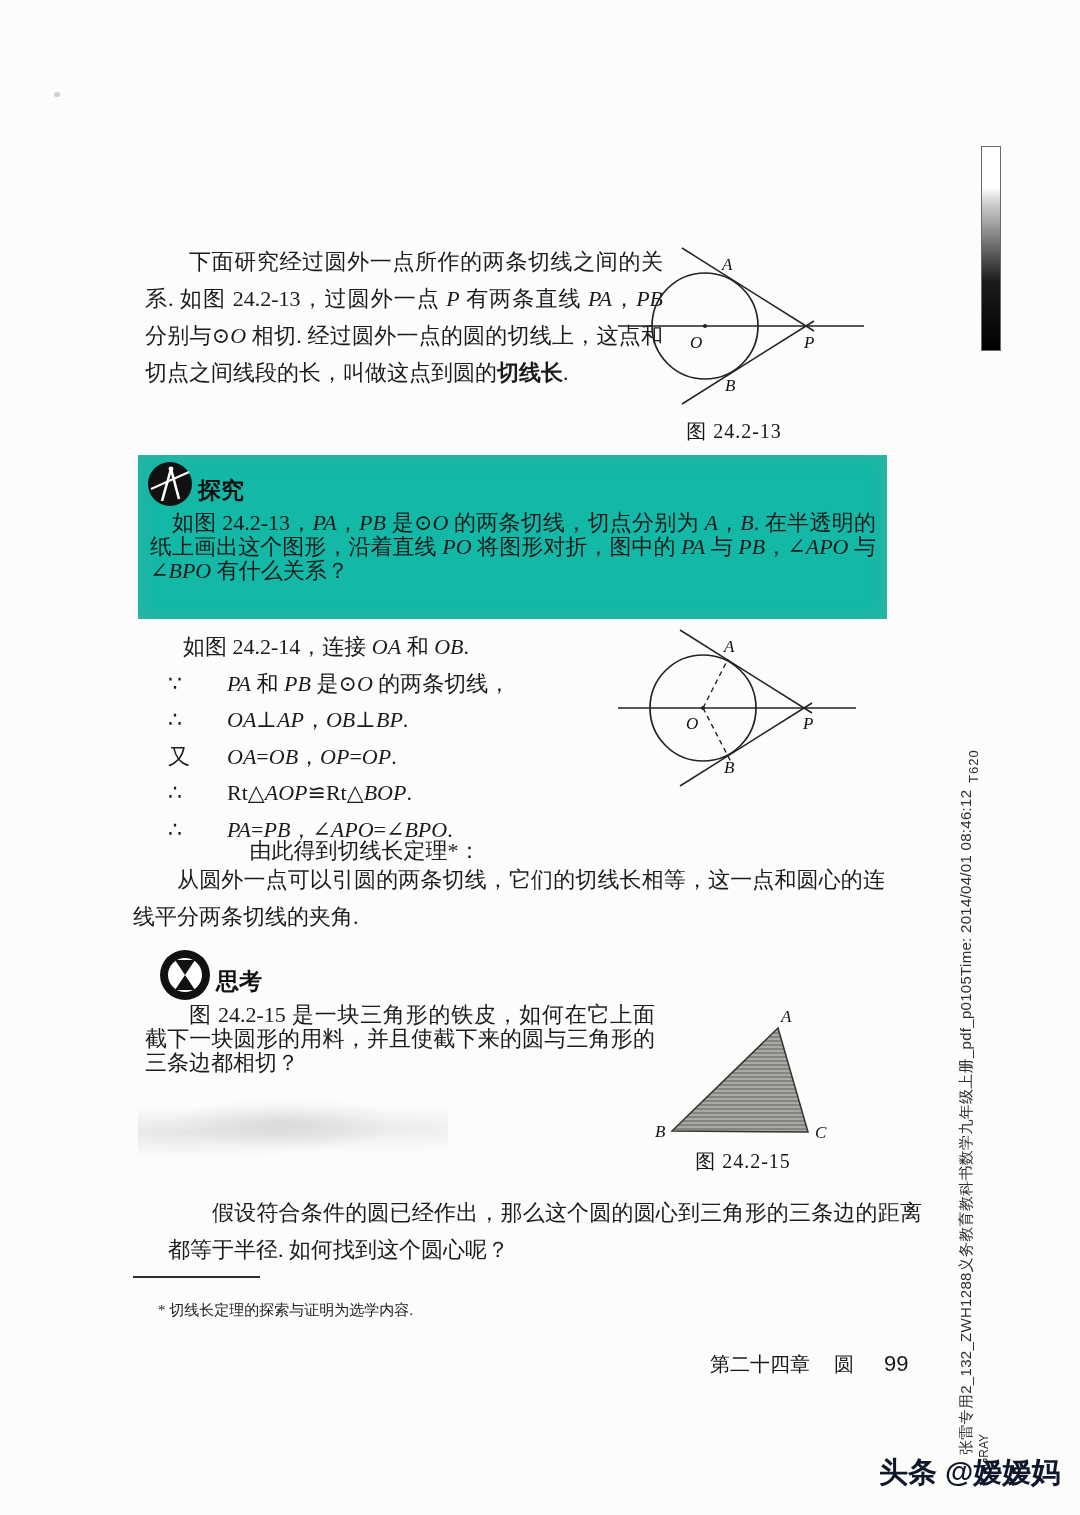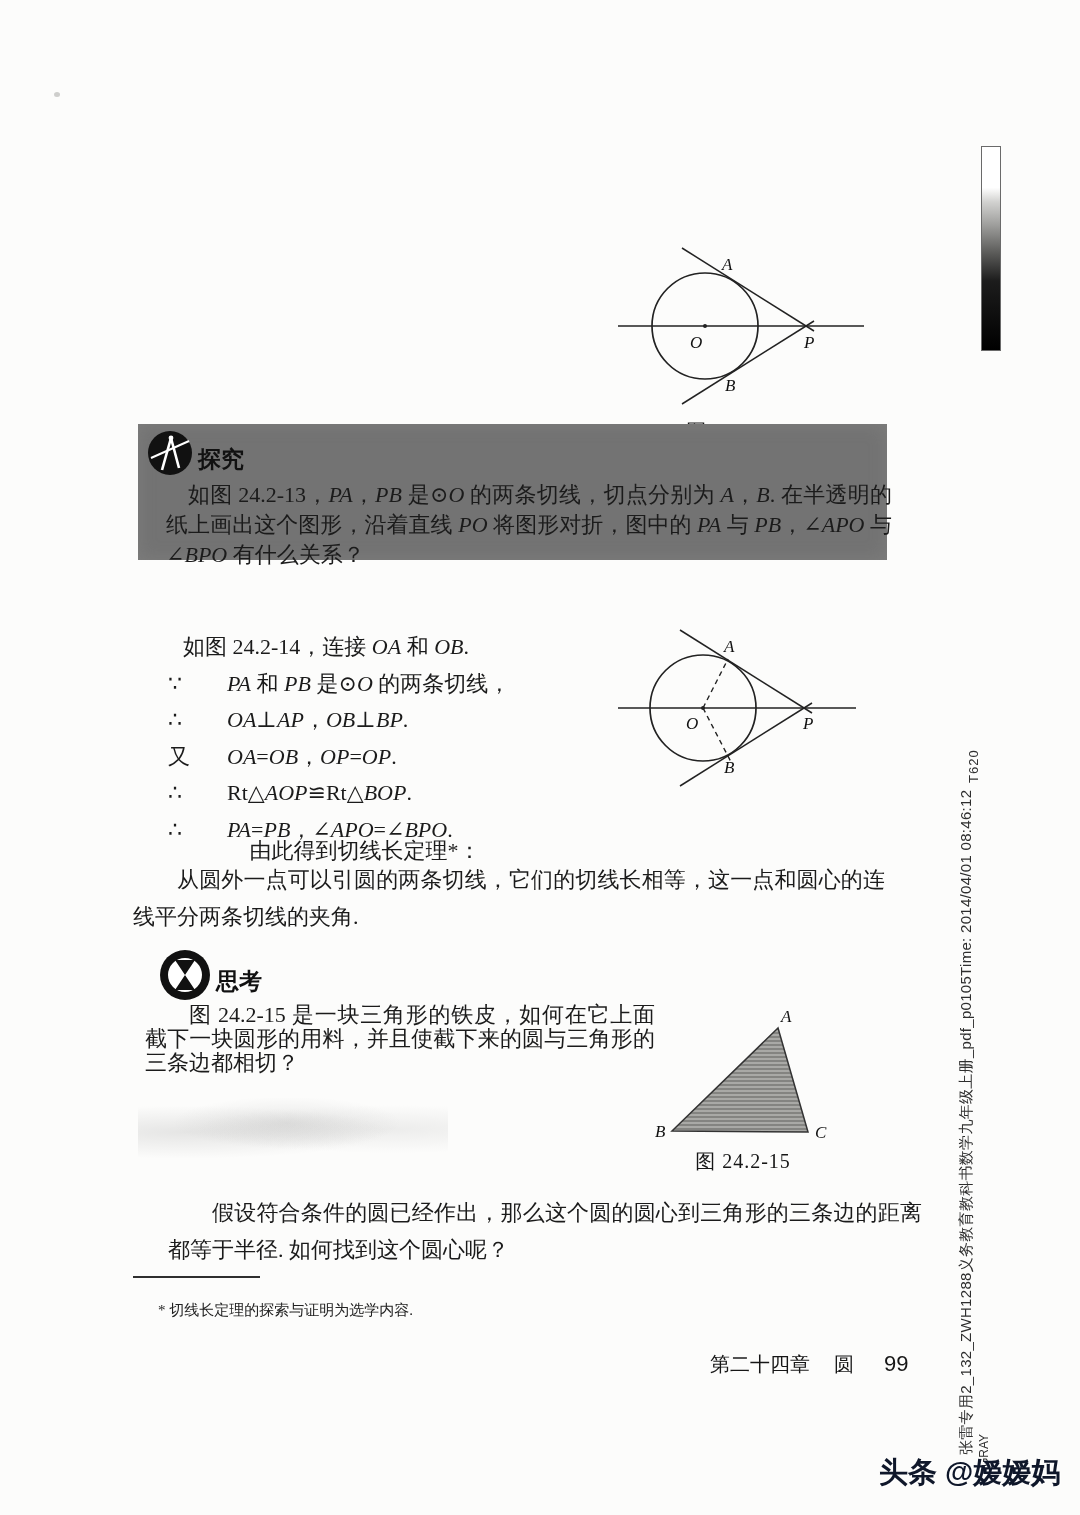--- a/index.html
+++ b/index.html
@@ -33,27 +33,27 @@
   .fig .caption{font-size:20px;letter-spacing:1px;text-align:center;color:#161616;}
   #fig13{left:612px;top:222px;width:270px;}
   #fig13 .caption{width:244px;}
   #fig14{left:612px;top:608px;width:270px;}
   #fig14 .caption{width:252px;}
   #fig15{left:640px;top:1000px;width:220px;}
   #fig15 .caption{width:206px;margin-top:2px;}
   .flabel{font-family:"Liberation Serif","DejaVu Serif",serif;font-style:italic;font-size:17px;fill:#111;}
 
   
-  .explore-box{position:absolute;left:138px;top:424px;width:749px;height:136px;background:#737373;
+  .explore-box{position:absolute;left:138px;top:455px;width:749px;height:164px;background:#14b8a6;
     box-shadow:inset 0 0 18px rgba(160,160,155,.25);}
   .section-title{position:absolute;font-family:"Liberation Sans","DejaVu Sans",sans-serif;
     font-weight:bold;font-size:23px;color:#111;}
   .explore-box .section-title{left:60px;top:20px;}
   .explore-box .icon{position:absolute;left:9px;top:6px;}
-  #explore-text{left:12px;top:56px;width:726px;text-indent:1em;line-height:30px;margin-left:16px;}
+  #explore-text{left:12px;top:56px;width:726px;text-indent:1em;line-height:24px;}
   .explore-box .para{position:absolute;}
 
   
   #proof{position:absolute;left:150px;top:629px;width:480px;font-size:22px;line-height:36.5px;}
   .proof-intro{text-indent:33px;}
   .proof-row{padding-left:18px;}
   .proof-row .mark{display:inline-block;width:59px;}
 
   #lead{left:155px;top:832px;width:420px;text-indent:0;text-align:center;}
   #theorem{left:133px;top:861px;width:752px;font-weight:normal;}
@@ -86,20 +86,21 @@
     text-shadow:1px 1px 0 #fff;text-align:right;}
 </style>
 </head>
 <body>
 
 <div class="page">
 
   <div class="speck"></div>
   <div class="cal-bar"></div>
 
+  <div class="para math-auto" id="intro"><span>下面研究经过圆外一点所作的两条切线之间的关系. 如图 24.2-13，过圆外一点 <i>P</i> 有两条直线 <i>PA</i>，<i>PB</i> 分别与⊙<i>O</i> 相切. 经过圆外一点的圆的切线上，这点和切点之间线段的长，叫做这点到圆的</span><span class="bold">切线长</span><span>.</span></div>
 
   <div class="fig" id="fig13">
     <svg width="270" height="192" viewBox="0 0 270 192">
       <line x1="6" y1="104" x2="252" y2="104" stroke="#222" stroke-width="1.4"></line>
       <circle cx="93" cy="104" r="53" fill="none" stroke="#222" stroke-width="1.7"></circle>
       <circle cx="93" cy="104" r="2" fill="#222"></circle>
       <line x1="70" y1="26" x2="202" y2="109" stroke="#222" stroke-width="1.5"></line>
       <line x1="70" y1="182" x2="202" y2="99" stroke="#222" stroke-width="1.5"></line>
       <text class="flabel" x="110" y="48">A</text>
       <text class="flabel" x="113" y="169">B</text>

